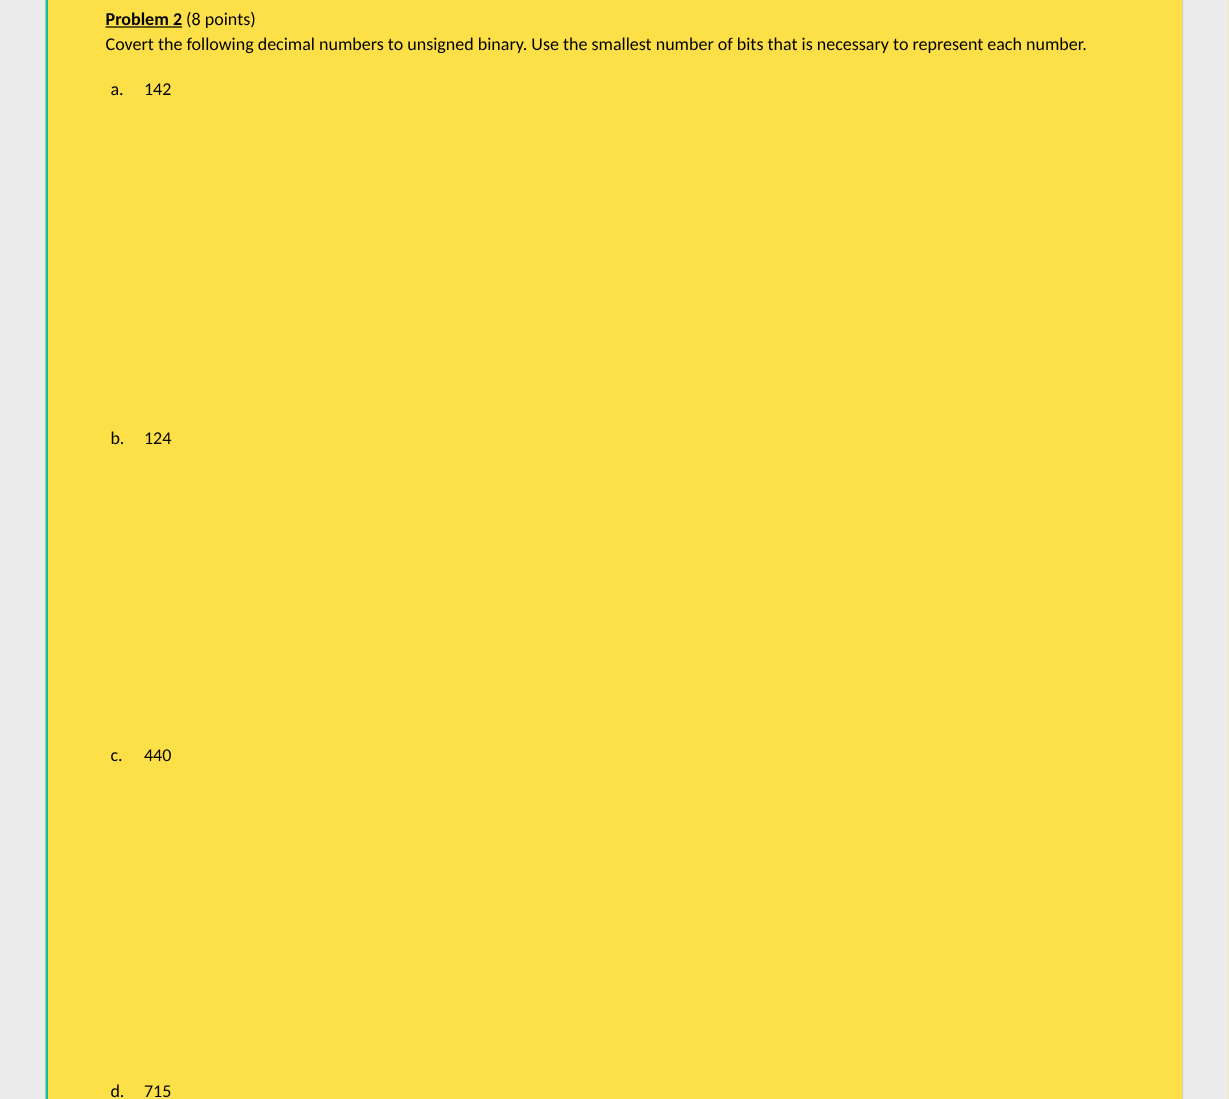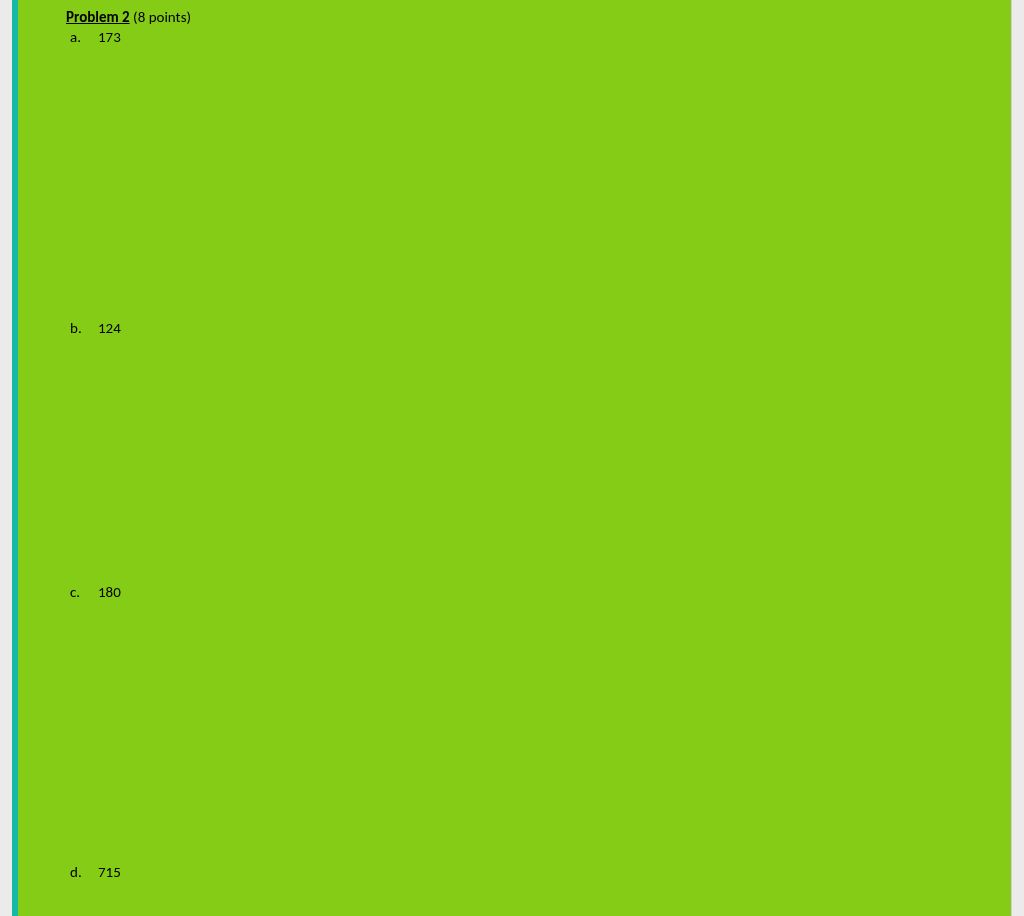--- a/index.html
+++ b/index.html
@@ -10,25 +10,25 @@
     body {
       background-color: #ebebeb;
       font-family: Calibri, 'Segoe UI', Arial, sans-serif;
       font-size: 15px;
       color: #000;
       width: 1024px;
       height: 916px;
       overflow: hidden;
     }
     .page-container {
-      background-color: #84cc16;
-      margin: 0 12px;
+      background-color: #fde047;
+      margin: 0 38px;
       padding: 8px 48px 0 48px;
       height: 100%;
-      border-left: 6px solid #14b8a6;
+      border-left: 2px solid #14b8a6;
       border-right: 1px solid #d0d0d0;
       position: relative;
     }
     .problem-header {
       margin-bottom: 2px;
     }
     .problem-title {
       text-decoration: underline;
       font-weight: bold;
     }
@@ -66,31 +66,32 @@
     }
   </style>
 </head>
 <body>
 
 <div class="page-container">
   <div class="problem-header">
     <span class="problem-title">Problem 2</span>
     <span class="problem-points">(8 points)</span>
   </div>
+  <div class="problem-instructions">Covert the following decimal numbers to unsigned binary. Use the smallest number of bits that is necessary to represent each number.</div>
   <div class="sub-items">
     <div class="sub-item sub-item-a">
       <span class="sub-label">a.</span>
-      <span class="sub-value">173</span>
+      <span class="sub-value">142</span>
     </div>
     <div class="sub-item sub-item-b">
       <span class="sub-label">b.</span>
       <span class="sub-value">124</span>
     </div>
     <div class="sub-item sub-item-c">
       <span class="sub-label">c.</span>
-      <span class="sub-value">180</span>
+      <span class="sub-value">440</span>
     </div>
     <div class="sub-item sub-item-d">
       <span class="sub-label">d.</span>
       <span class="sub-value">715</span>
     </div>
   </div>
 </div>
 
 </body></html>

